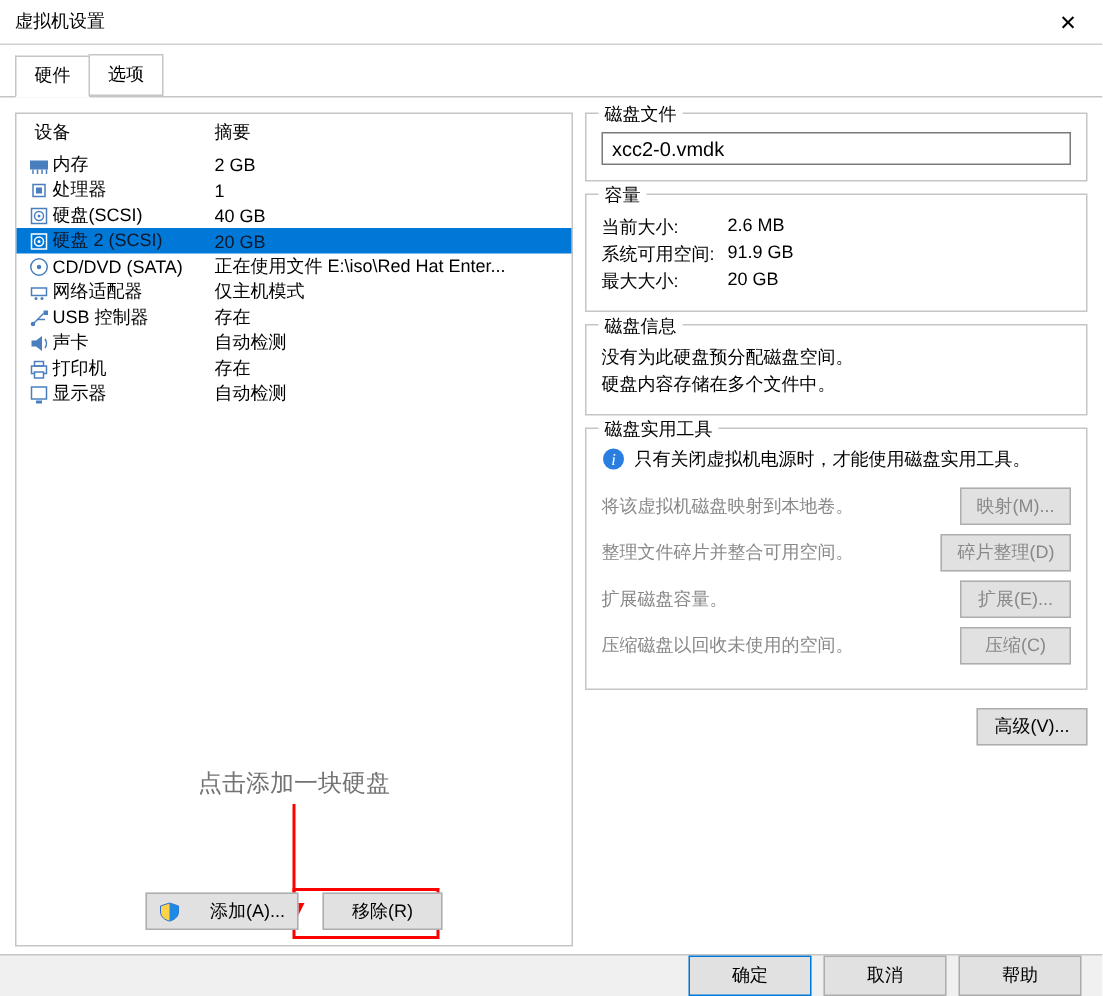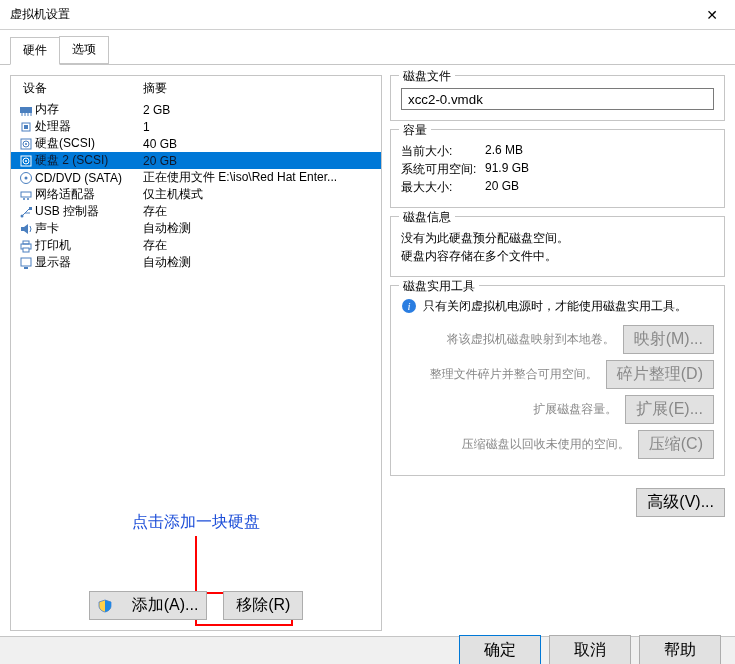--- a/index.html
+++ b/index.html
@@ -100,29 +100,29 @@
     display: flex;
     align-items: center;
     padding: 1px 8px 1px 6px;
     height: 17px;
   }
   .hw-row.selected { background: #0078d7; color: #0f172a; }
   .hw-row .icon { width: 18px; height: 14px; display: flex; align-items: center; justify-content: center;}
   .hw-row .name { width: 108px; }
   .hw-row .summary { flex: 1; white-space: nowrap; overflow: hidden; text-overflow: ellipsis; }
   .toolsline { display:flex; align-items:center; margin: 6px 0; gap:8px;}
-  .toolsline .label { flex:1; color:#888;text-align:right; }
+  .toolsline .label { flex:1; color:#888; }
   .btn {
     border: 1px solid #adadad;
     background: #e1e1e1;
     padding: 3px 10px;
     min-width: 74px;
     text-align: center;
     font-family: inherit;
-    font-size: 16px;
+    font-size: 12px;
   }
   .btn:disabled, .btn.disabled { color: #888; }
   .advrow { text-align: right; margin-top: 4px;}
   .footer {
     position: absolute;
     bottom: 0;
     left: 0;
     right: 0;
     height: 28px;
     border-top: 1px solid #c5c5c5;
@@ -139,21 +139,21 @@
     position: absolute;
     bottom: 10px;
     left: 0; right: 0;
     display: flex;
     justify-content: center;
     gap: 16px;
   }
   .arbtns .btn { min-width: 80px; display:flex; align-items:center; justify-content:center; gap:20px; padding:3px 8px;}
   .annot {
     position: absolute;
-    color: #1d4ed8;
+    color: #737373;
     font-size: 16px;
     left: 0; right:0;
     text-align: center;
     top: 436px;
     pointer-events: none;
   }
   .arrow {
     position: absolute;
     left: 50%;
     top: 460px;

